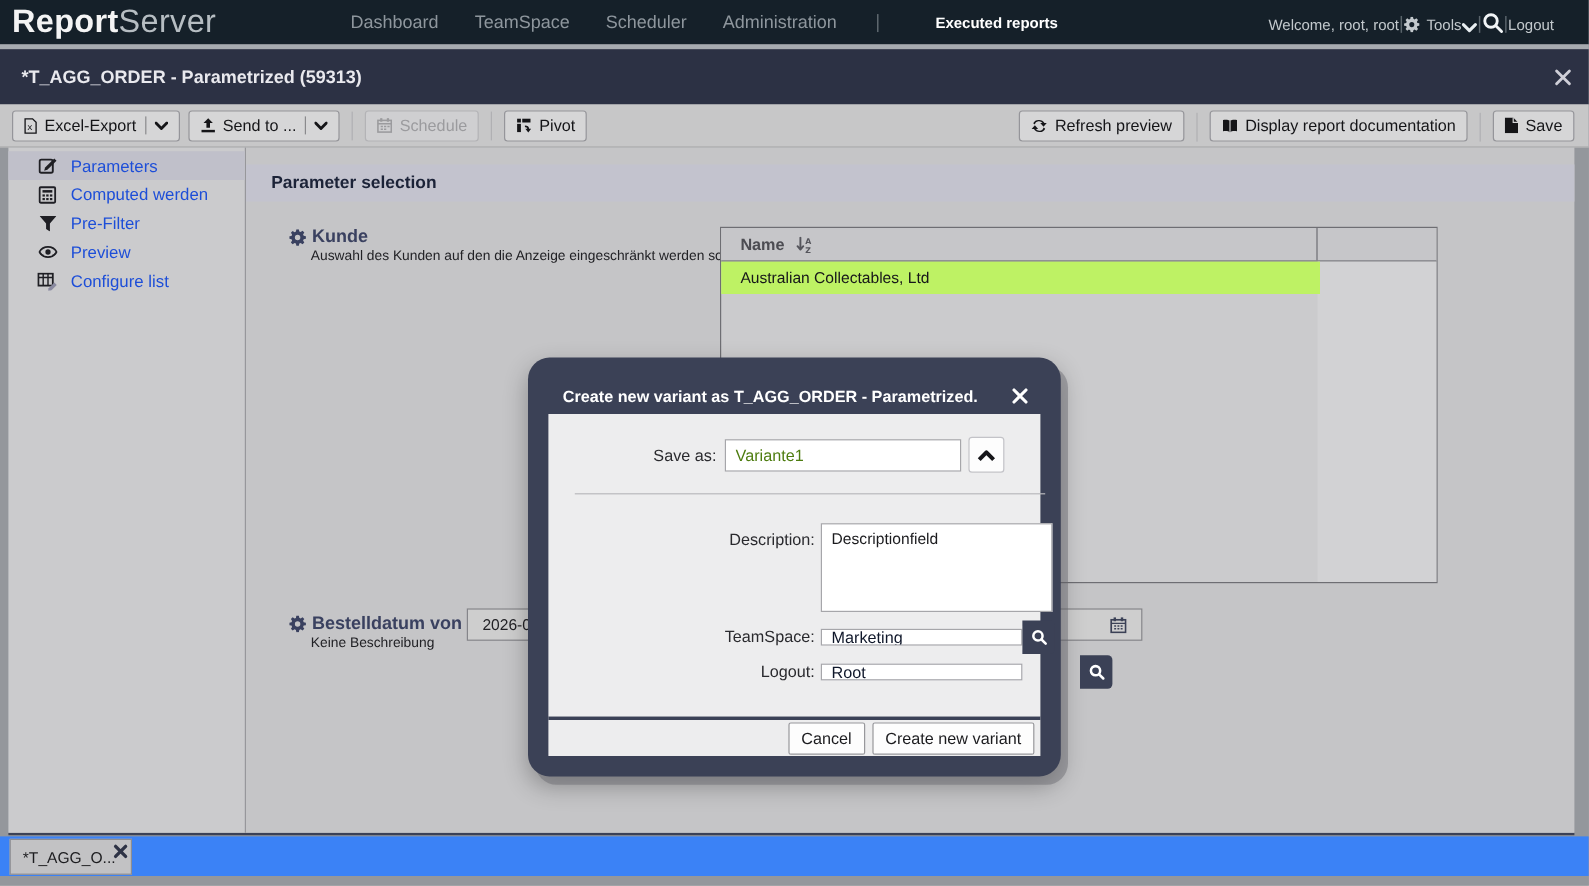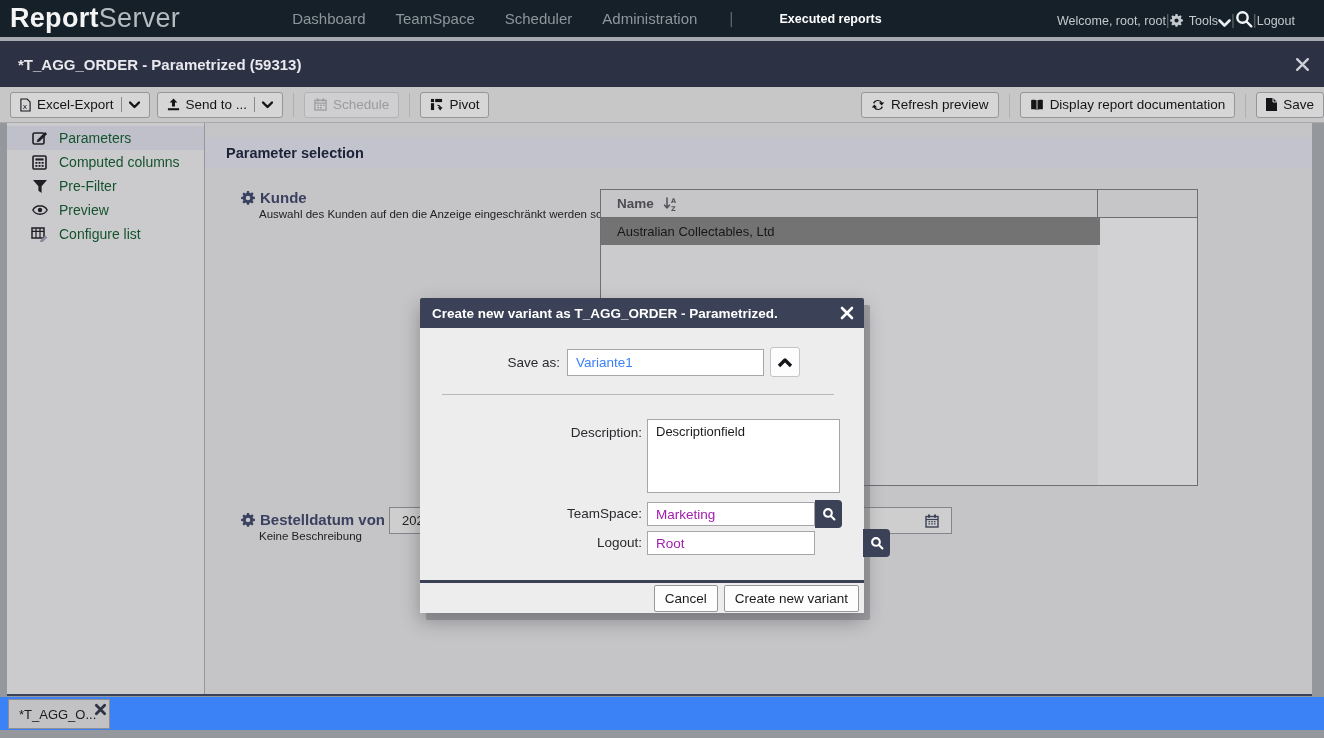--- a/index.html
+++ b/index.html
@@ -32,86 +32,86 @@
 
   
   .toolbar { position:absolute; left:0; top:87px; width:1324px; height:36px; background:#c7c7c8;
     border-bottom:1px solid #a9a9ab; display:flex; align-items:center; gap:7px; padding-left:10px; }
   .tbtn { height:26px; display:inline-flex; align-items:center; gap:6px; padding:0 9px;
     background:#d6d6d7; border:1px solid #95959a; border-radius:3px; font-size:13.5px; color:#151518;
     cursor:pointer; white-space:nowrap; }
   .tbtn .split { width:1px; height:15px; background:#8a8a8d; margin:0 1px; }
   .tbtn.disabled { color:#9b9b9e; background:#cfcfd1; border-color:#b3b3b6; cursor:default; }
   .tsep { width:1px; height:24px; background:#b0b0b3; margin:0 3px; }
-  .toolbar-right { margin-left:auto; display:flex; align-items:flex-end; gap:7px; margin-right:0; }
+  .toolbar-right { margin-left:auto; display:flex; align-items:flex-end; gap:7px; margin-right:12px; }
 
   
   .content { position:absolute; left:7px; top:123px; width:1305px; height:573px; display:flex;
     border-bottom:2px solid #3b4156; }
   .sidebar { width:198px; background:#cbcbcd; border-right:1px solid #97979b; padding-top:3px; }
   .side-item { height:24px; display:flex; align-items:center; gap:11px; padding-left:24px;
-    font-size:14px; color:#14532d; cursor:pointer; }
+    font-size:14px; color:#1d4ed8; cursor:pointer; }
   .side-item.selected { background:#c0c0ca; }
   .side-item .icon { width:17px; color:#1f1f24; }
 
   .main { flex:1; background:#c5c5c7; position:relative; }
   .param-header { position:absolute; left:0; top:14px; right:0; height:31px; background:#c3c3ce;
     display:flex; align-items:center; padding-left:21px; font-size:14.5px; font-weight:bold; color:#1c2338; }
   .sect { position:absolute; left:36px; }
   .sect-head { display:flex; align-items:center; gap:5px; color:#3a4160; font-weight:bold; font-size:15px; }
   .sect-head .icon { color:#3a4160; }
   .sect-desc { margin:2px 0 0 18px; font-size:11.5px; color:#222226; }
   .sect-kunde { top:66px; }
   .sect-bestell { top:388px; }
 
   .param-table { position:absolute; left:395px; top:66px; width:598px; height:297px;
     border:1px solid #6e6e73; background:#cbcbcd; }
   .pt-header { height:28px; border-bottom:1px solid #6e6e73; display:flex; align-items:center;
     padding-left:16px; gap:9px; color:#4c4c52; font-weight:bold; font-size:13.5px; position:relative;
     background:#c6c6c9; cursor:pointer; }
   .pt-header::after { content:''; position:absolute; right:99px; top:0; bottom:0; width:1px; background:#6e6e73; }
   .pt-rightcol { position:absolute; top:28px; bottom:0; right:0; width:99px; background:#d2d2d4; }
-  .pt-row { position:absolute; left:0; top:28px; width:499px; height:27px; background:#737373;
+  .pt-row { position:absolute; left:0; top:28px; width:499px; height:27px; background:#bef264;
     display:flex; align-items:center; padding-left:16px; font-size:13px; color:#17171a; cursor:pointer; }
 
   .date-input { position:absolute; left:184px; top:384px; width:563px; height:27px; background:#cecece;
     border:1px solid #85858a; display:flex; align-items:center; padding:0 12px; font-size:13px; color:#222226; }
   .date-input .cal { margin-left:auto; color:#3b4156; cursor:pointer; }
 
   
   .tabbar { position:absolute; left:0; top:697px; width:1324px; height:33px; background:#3b82f6; }
   .tab { position:absolute; left:8px; top:2px; width:102px; height:30px; background:#c2c2c4;
     border:1px solid #8d8d92; display:flex; align-items:center; padding-left:10px; font-size:13px;
     color:#1c1c1f; cursor:pointer; }
   .tab-close { position:absolute; right:2px; top:3px; color:#2e3346; cursor:pointer; }
 
   
-  .modal { position:absolute; left:420px; top:298px; width:444px; background:#3b4156;
-    border-radius:2px; padding:0; box-shadow:6px 7px 0 rgba(105,105,110,.45), 0 8px 20px rgba(0,0,0,.3); z-index:50; }
+  .modal { position:absolute; left:440px; top:298px; width:444px; background:#3b4156;
+    border-radius:18px; padding:17px; box-shadow:6px 7px 0 rgba(105,105,110,.45), 0 8px 20px rgba(0,0,0,.3); z-index:50; }
   .modal-title { height:30px; display:flex; align-items:center; color:#ffffff; font-weight:bold;
     font-size:13.5px; padding-left:12px; }
   .modal-close { margin-left:auto; margin-right:10px; color:#ffffff; cursor:pointer; }
   .modal-body { background:#ededee; position:relative; height:252px; }
   .mlabel { position:absolute; text-align:right; font-size:13.5px; color:#2a2a2e; }
   .minput { border:1px solid #a6a6aa; background:#ffffff; font-size:13.5px; padding:0 8px;
-    color:#3b82f6; font-family:"Liberation Sans", sans-serif; }
+    color:#4d7c0f; font-family:"Liberation Sans", sans-serif; }
   .row-saveas-label { left:0; top:27px; width:140px; }
   .row-saveas-input { position:absolute; left:147px; top:21px; width:197px; height:27px; }
   .btn-collapse { position:absolute; left:350px; top:19px; width:30px; height:30px; background:#fdfdfd;
     border:1px solid #c3c3c8; border-radius:3px; display:flex; align-items:center; justify-content:center;
     color:#16161a; cursor:pointer; }
   .mdivider { position:absolute; left:22px; top:66px; width:392px; height:1px; background:#b9b9bc; }
   .row-desc-label { left:0; top:97px; width:222px; }
   .row-desc-area { position:absolute; left:227px; top:91px; width:193px; height:74px;
     border:1px solid #a6a6aa; background:#ffffff; font-size:13px; padding:4px 8px; resize:none;
     font-family:"Liberation Sans", sans-serif; color:#1b1b1e;
     text-decoration-style:wavy; text-decoration-color:#e03c3c; text-decoration-thickness:1px; }
   .combo { position:absolute; left:227px; display:flex; align-items:center; }
-  .combo input { width:168px; height:24px; border:1px solid #a6a6aa; background:#fff; font-size:13.5px;
-    padding:0 8px; font-family:"Liberation Sans", sans-serif; color:#a21caf; }
+  .combo input { width:168px; height:14px; border:1px solid #a6a6aa; background:#fff; font-size:13.5px;
+    padding:0 8px; font-family:"Liberation Sans", sans-serif; color:#0f172a; }
   .combo .search-btn { width:27px; height:28px; background:#3b4156; border:none; border-radius:0 4px 4px 0;
     display:flex; align-items:center; justify-content:center; color:#ffffff; cursor:pointer; }
   .row-ts { top:172px; }  .row-ts-label { left:0; top:178px; width:222px; }
   .row-fo { top:201px;gap:48px; }  .row-fo-label { left:0; top:207px; width:222px; }
   .modal-footer { background:#ededee; border-top:3px solid #3b4156; height:33px; display:flex;
     align-items:center; justify-content:flex-end; gap:6px; padding-right:5px; }
   .mbtn { height:27px; background:#fdfdfd; border:1px solid #98989c; border-radius:2px; font-size:13.5px;
     color:#1b1b1e; padding:0 10px; cursor:pointer; font-family:"Liberation Sans", sans-serif; }
 </style>
 </head>
@@ -272,21 +272,21 @@
               <rect x="1" y="1" width="13" height="13" rx="1" fill="none" stroke="currentColor" stroke-width="1.6"></rect>
               <rect x="3.4" y="3.4" width="8.2" height="2.1"></rect>
               <rect x="3.4" y="7" width="2" height="1.8"></rect>
               <rect x="6.5" y="7" width="2" height="1.8"></rect>
               <rect x="9.6" y="7" width="2" height="1.8"></rect>
               <rect x="3.4" y="10" width="2" height="1.8"></rect>
               <rect x="6.5" y="10" width="2" height="1.8"></rect>
               <rect x="9.6" y="10" width="2" height="1.8"></rect>
             </svg>
         </span>
-        <span>Computed columns</span>
+        <span>Computed werden</span>
       </div>
       <div class="side-item">
         <span class="icon">
           <svg width="14" height="13" viewBox="0 0 14 13" fill="currentColor">
               <path d="M0 0h14L8.6 6.3V13l-3.2-2.2V6.3z"></path>
             </svg>
         </span>
         <span>Pre-Filter</span>
       </div>
       <div class="side-item">

